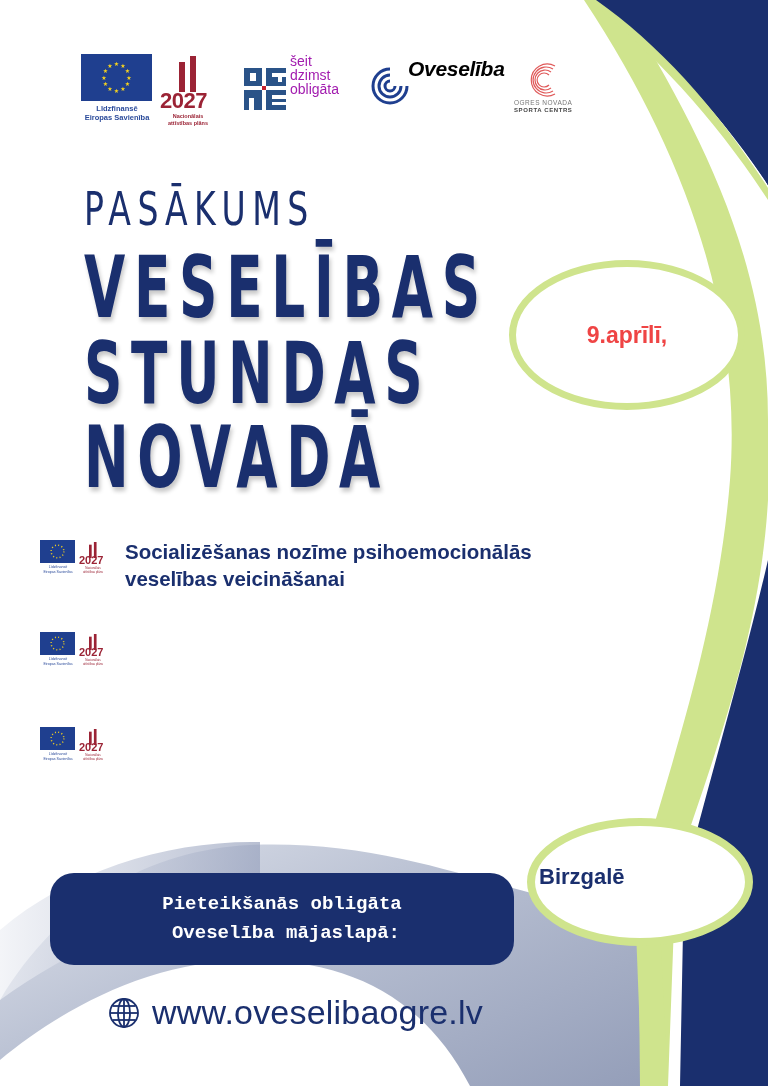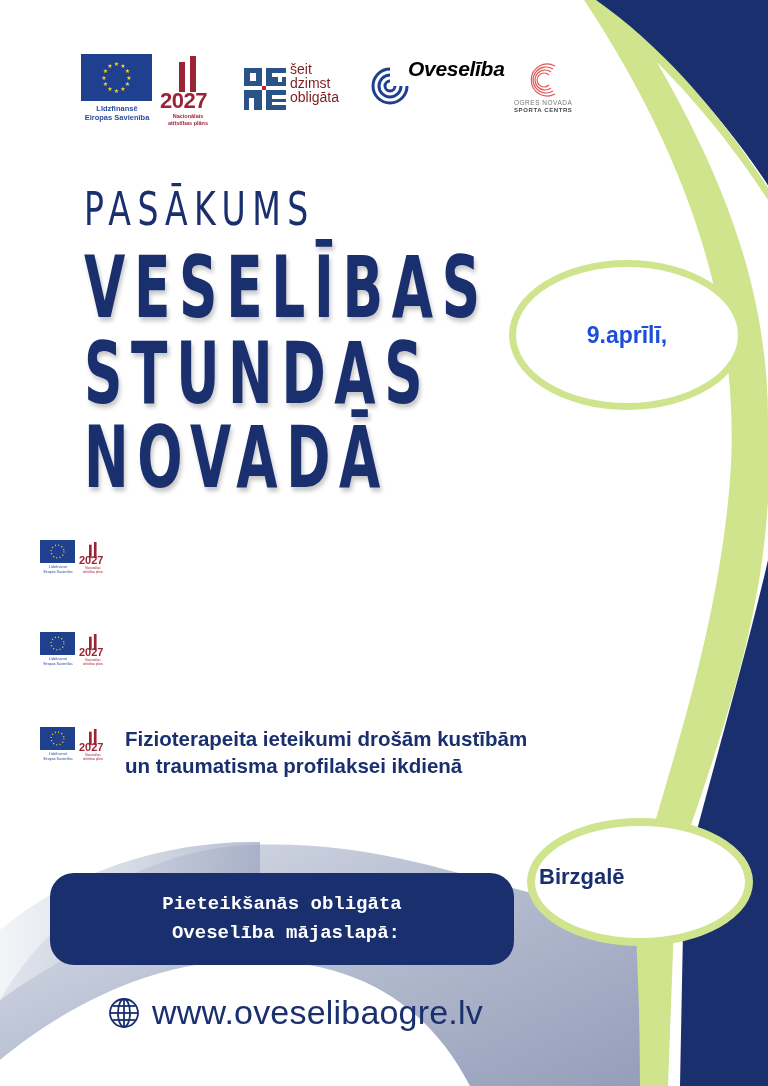--- a/index.html
+++ b/index.html
@@ -14,21 +14,21 @@
 
     
     .eu-flag { left: 81px; top: 54px; width: 71px; height: 47px; background: #1f3f8f; }
     .eu-flag svg { width: 100%; height: 100%; display: block; }
     .eu-caption { left: 72px; top: 104px; width: 90px; text-align: center; font-size: 7.5px; font-weight: bold; line-height: 9px; color: #2a4a9a; }
     .np-bars { left: 178px; top: 56px; width: 20px; height: 36px; }
     .np-year { left: 160px; top: 88px; font-size: 22px; font-weight: bold; color: #9b2335; letter-spacing: -0.5px; }
     .np-caption { left: 160px; top: 113px; width: 56px; text-align: center; font-size: 5.5px; line-height: 7px; color: #9b2335; font-weight: bold; }
 
     .ogre-logo { left: 244px; top: 68px; width: 42px; height: 42px; }
-    .ogre-text { left: 290px; top: 62px; font-size: 14px; line-height: 14px; color: #7f1d1d; }
+    .ogre-text { left: 290px; top: 54px; font-size: 14px; line-height: 14px; color: #a21caf; }
 
     .ov-logo { left: 370px; top: 66px; width: 40px; height: 40px; }
     .ov-text { left: 408px; top: 57px; font-size: 21px; font-weight: bold; color: #000000; letter-spacing: -0.3px; font-style: italic; }
 
     .sc-logo { left: 527px; top: 60px; width: 34px; height: 40px; }
     .sc-line1 { left: 514px; top: 99px; font-size: 6.5px; color: #777; letter-spacing: 0.5px; }
     .sc-line2 { left: 514px; top: 107px; font-size: 6px; color: #444; font-weight: bold; letter-spacing: 0.6px; }
 
     
     .title-small {
@@ -44,21 +44,21 @@
     }
     .t1 { top: 244px; }
     .t2 { top: 330px; }
     .t3 { top: 414px; }
 
     
     .date-ellipse {
       left: 509px; top: 260px; width: 236px; height: 150px; box-sizing: border-box;
       border: 7px solid #cfe48d; border-radius: 50%; background: #fff;
       display: flex; flex-direction: column; align-items: center; justify-content: center;
-      font-size: 23px; font-weight: bold; line-height: 34px; color: #1d4ed8;
+      font-size: 23px; font-weight: bold; line-height: 34px; color: #ef4444;
     }
 
     
     .topic { left: 38px; display: flex; align-items: flex-start; }
     .topic-logos { position: relative; width: 80px; height: 40px; flex: none; }
     .mini-eu { position: absolute; left: 2px; top: 0; width: 35px; height: 23px; background: #1f3f8f; }
     .mini-eu svg { width: 100%; height: 100%; display: block; }
     .mini-eu-cap { position: absolute; left: 0; top: 25px; width: 40px; text-align: center; font-size: 3.6px; line-height: 4.5px; color: #2a4a9a; }
     .mini-np-bars { position: absolute; left: 50px; top: 2px; width: 10px; height: 16px; }
     .mini-np-year { position: absolute; left: 41px; top: 14px; font-size: 11px; font-weight: bold; color: #9b2335; }
@@ -223,20 +223,24 @@
     <svg class="mini-np-bars" viewBox="0 0 20 36">
         <rect x="1" y="6" width="6" height="30" fill="#9b2335"></rect>
         <rect x="12" y="0" width="6" height="36" fill="#9b2335"></rect>
       </svg>
     <div class="mini-np-year">2027</div>
     <div class="mini-np-cap">
         <div>Nacionālais</div>
         <div>attīstības plāns</div>
       </div>
   </div>
+  <div class="topic-text">
+    <div>Socializēšanas nozīme psihoemocionālās</div>
+    <div>veselības veicināšanai</div>
+  </div>
 </div>
 
 <div class="abs topic topic-2">
   <div class="topic-logos">
     <div class="mini-eu">
       <svg viewBox="0 0 71 47">
           <rect width="71" height="47" fill="#1f3f8f"></rect>
           <circle cx="35.5" cy="23.5" r="13" fill="none" stroke="#f5d21e" stroke-width="3" stroke-dasharray="2 4.8"></circle>
         </svg>
     </div>
@@ -270,24 +274,20 @@
       </div>
     <svg class="mini-np-bars" viewBox="0 0 20 36">
         <rect x="1" y="6" width="6" height="30" fill="#9b2335"></rect>
         <rect x="12" y="0" width="6" height="36" fill="#9b2335"></rect>
       </svg>
     <div class="mini-np-year">2027</div>
     <div class="mini-np-cap">
         <div>Nacionālais</div>
         <div>attīstības plāns</div>
       </div>
-  </div>
-  <div class="topic-text">
-    <div>Fizioterapeita ieteikumi drošām kustībām</div>
-    <div>un traumatisma profilaksei ikdienā</div>
   </div>
 </div>
 
 <div class="abs reg-pill">
   <div>Pieteikšanās obligāta</div>
   <div class="reg-line2">Oveselība mājaslapā:</div>
 </div>
 
 <div class="abs url-row">
   <svg class="globe-icon" viewBox="0 0 32 32">

